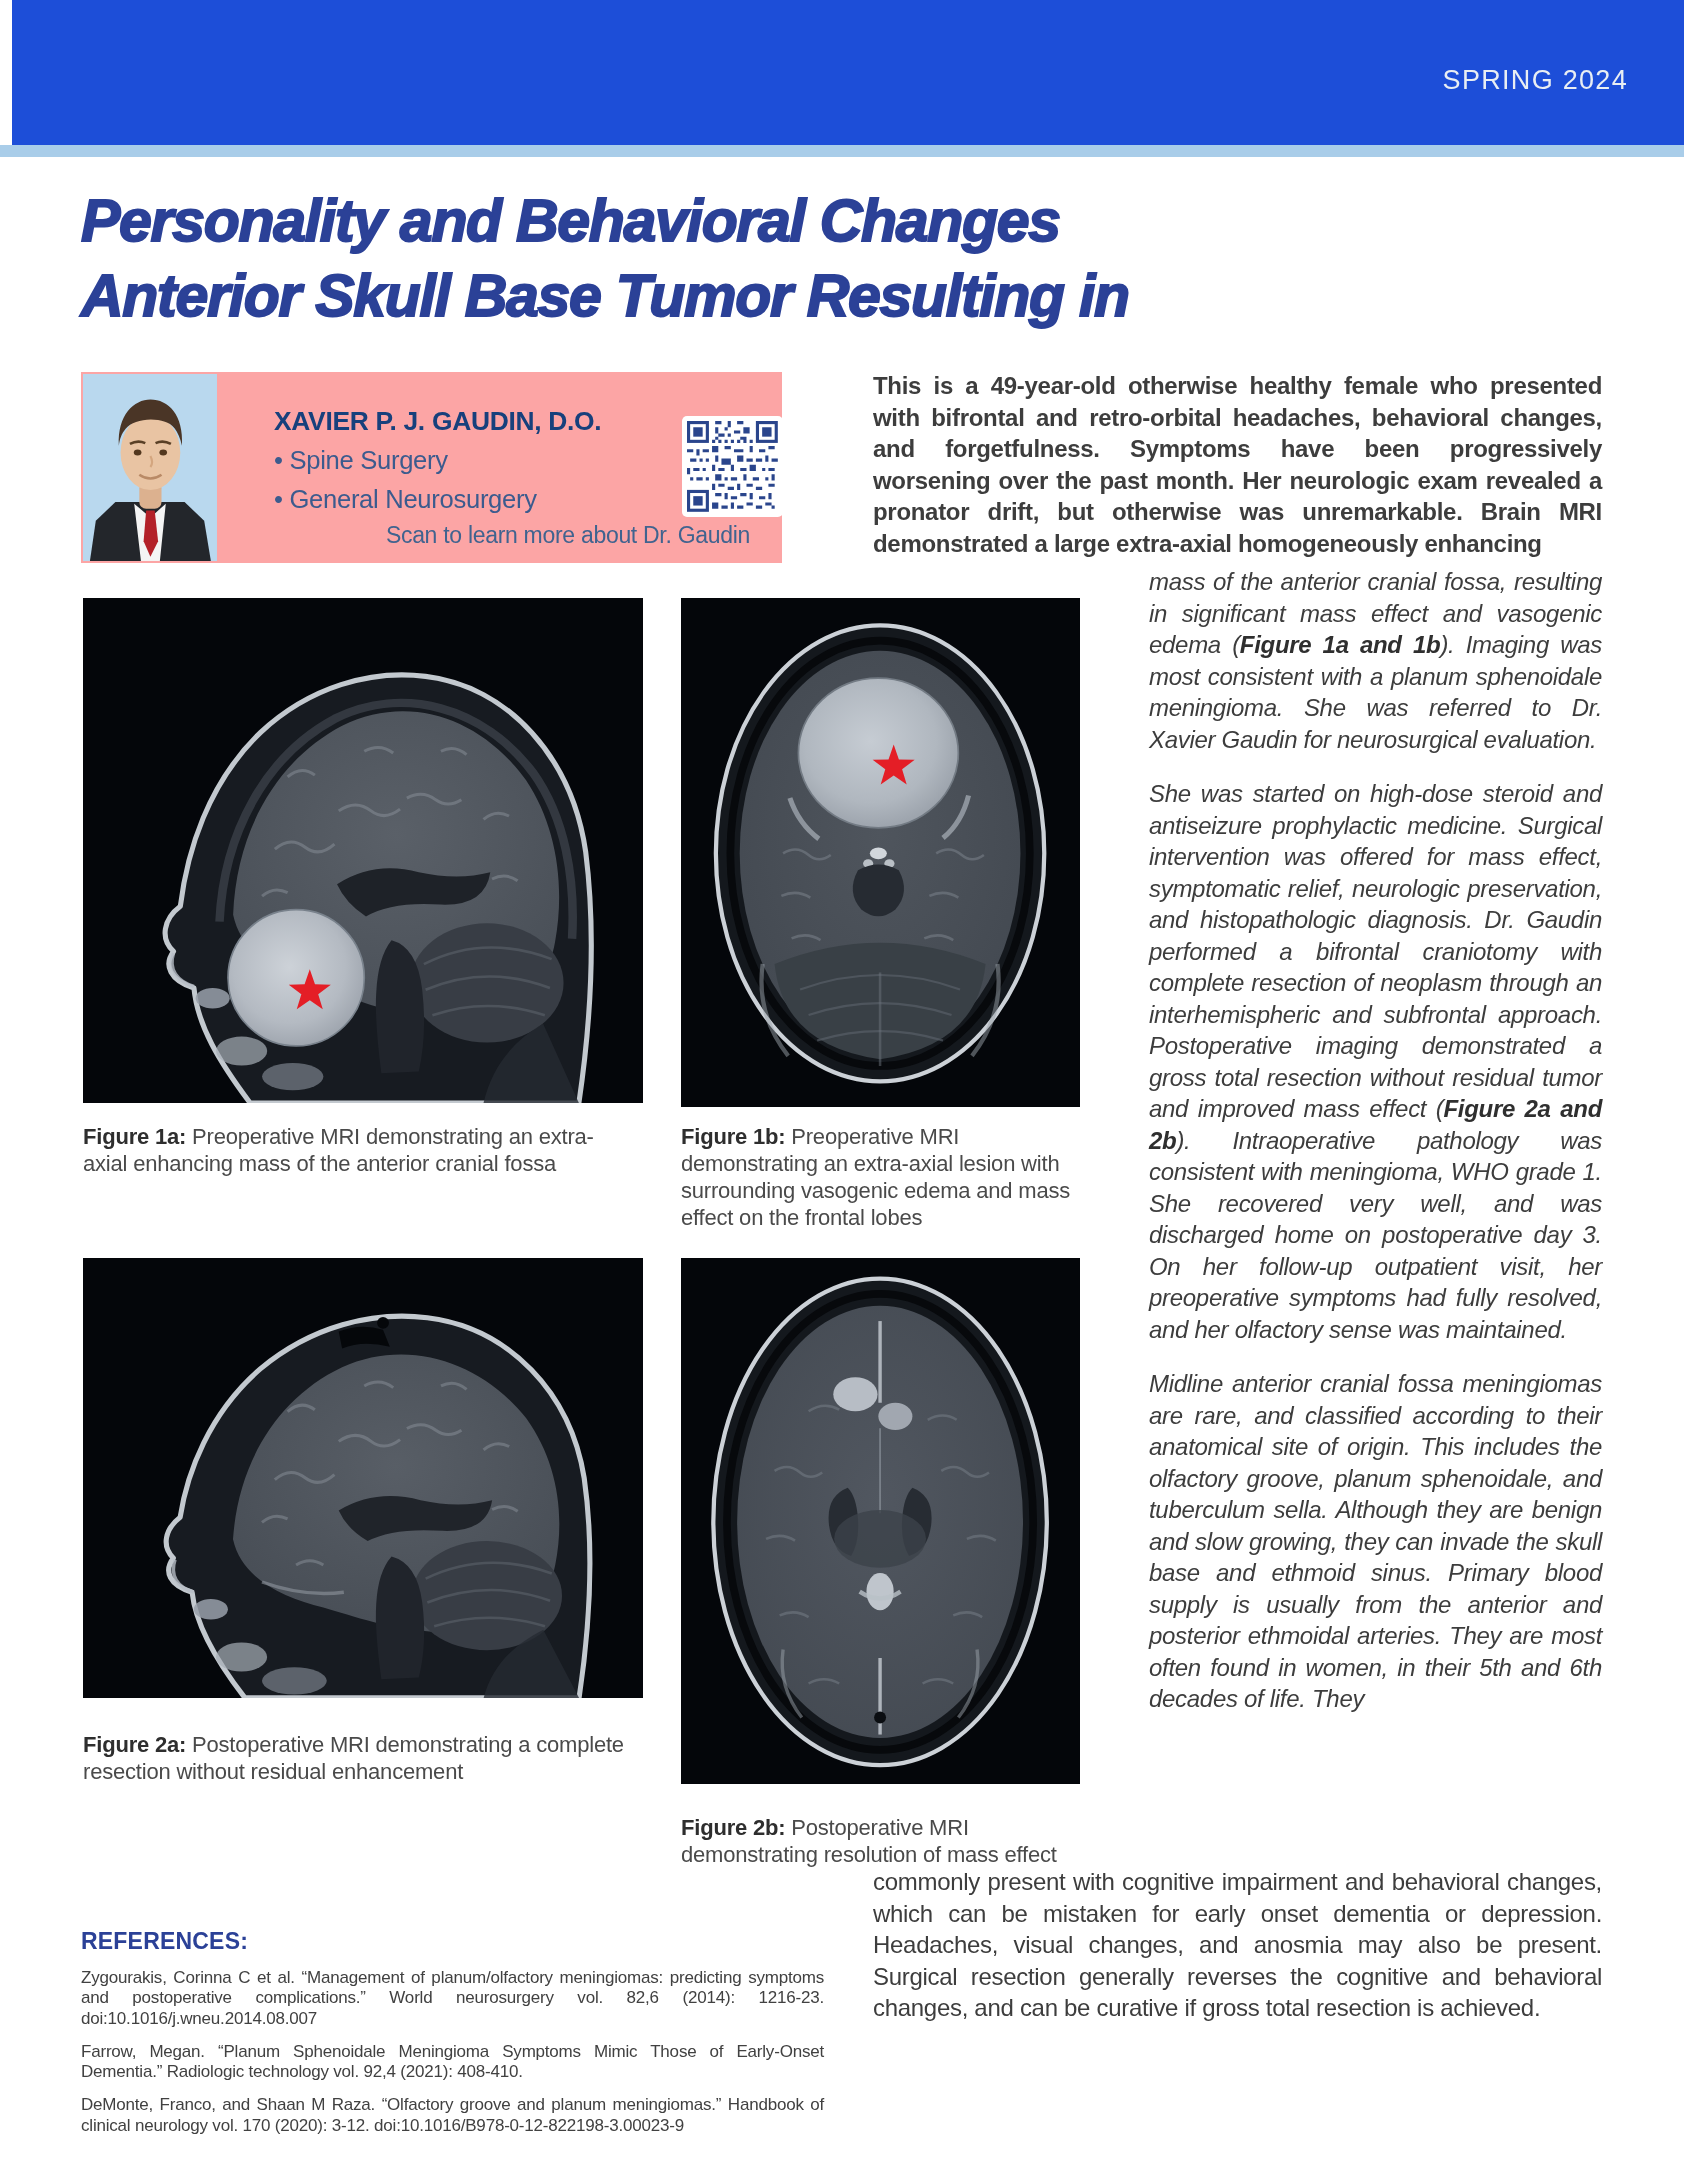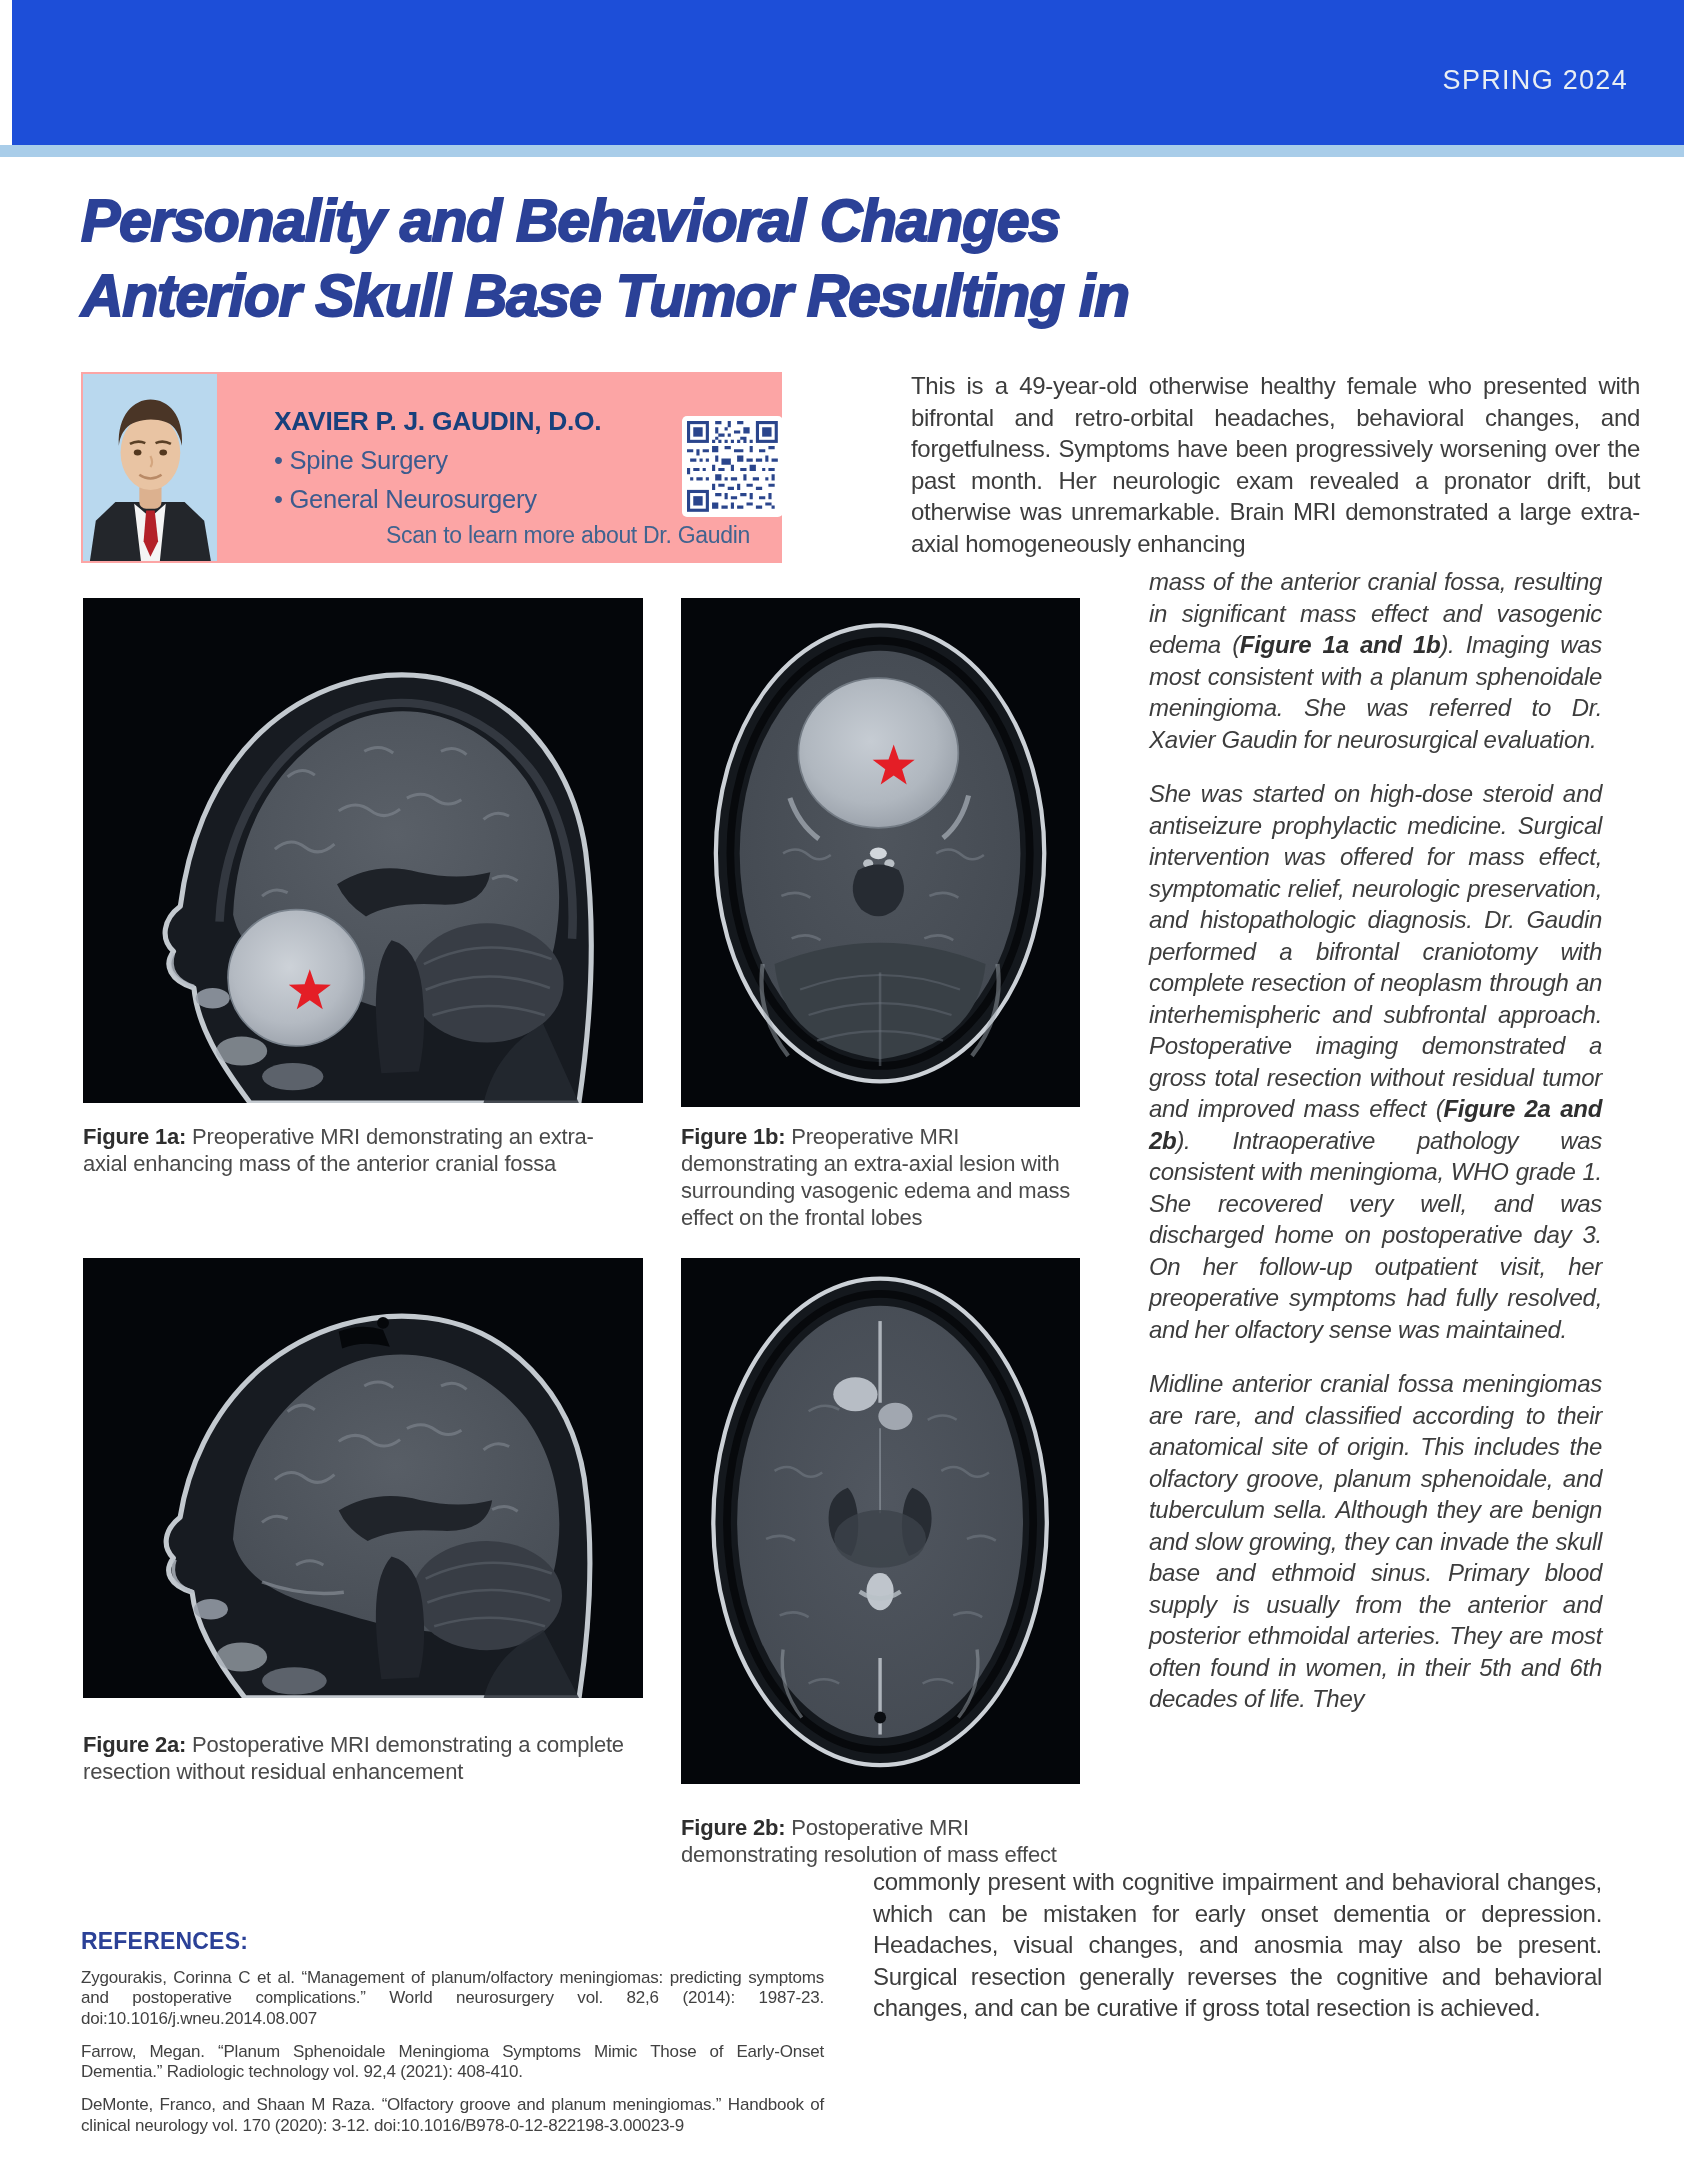--- a/index.html
+++ b/index.html
@@ -53,21 +53,21 @@
   .cap-1a{left:83px;top:1123px;width:549px;}
   .cap-1b{left:681px;top:1123px;width:415px;}
   .cap-2a{left:83px;top:1731px;width:560px;}
   .cap-2b{left:681px;top:1814px;width:409px;}
 
   
   .body-text{
     color:#3d3d3d;font-size:24px;line-height:31.5px;
     text-align:justify;letter-spacing:-0.3px;
   }
-  .p1-full{left:911px;top:370px;width:729px;}
+  .p1-full{left:873px;top:370px;width:729px;font-weight:bold;}
   .col-narrow{left:1149px;top:566px;width:453px;}
   .col-narrow p{margin:0 0 23px 0;font-style:italic;}
   .p3-full{left:873px;top:1866px;width:729px;}
   .body-text b{color:#2f2f2f;}
 
   
   .references{left:81px;top:1896px;width:743px;}
   .references-heading{color:#2b4197;font-size:23px;font-weight:bold;letter-spacing:0.2px;margin-top:32px;}
   .reference-item{
     color:#414141;font-size:17px;line-height:20.4px;
@@ -315,19 +315,19 @@
   <div class="abs body-text col-narrow">
     <p><span>mass of the anterior cranial fossa, resulting in significant mass effect and vasogenic edema (</span><b>Figure 1a and 1b</b><span>). Imaging was most consistent with a planum sphenoidale meningioma. She was referred to Dr. Xavier Gaudin for neurosurgical evaluation.</span></p>
     <p><span>She was started on high-dose steroid and antiseizure prophylactic medicine. Surgical intervention was offered for mass effect, symptomatic relief, neurologic preservation, and histopathologic diagnosis. Dr. Gaudin performed a bifrontal craniotomy with complete resection of neoplasm through an interhemispheric and subfrontal approach. Postoperative imaging demonstrated a gross total resection without residual tumor and improved mass effect (</span><b>Figure 2a and 2b</b><span>). Intraoperative pathology was consistent with meningioma, WHO grade 1. She recovered very well, and was discharged home on postoperative day 3. On her follow-up outpatient visit, her preoperative symptoms had fully resolved, and her olfactory sense was maintained.</span></p>
     <p>Midline anterior cranial fossa meningiomas are rare, and classified according to their anatomical site of origin. This includes the olfactory groove, planum sphenoidale, and tuberculum sella. Although they are benign and slow growing, they can invade the skull base and ethmoid sinus. Primary blood supply is usually from the anterior and posterior ethmoidal arteries. They are most often found in women, in their 5th and 6th decades of life. They</p>
   </div>
 
   <div class="abs body-text p3-full">commonly present with cognitive impairment and behavioral changes, which can be mistaken for early onset dementia or depression. Headaches, visual changes, and anosmia may also be present. Surgical resection generally reverses the cognitive and behavioral changes, and can be curative if gross total resection is achieved.</div>
 
   <div class="abs references">
     <div class="references-heading">REFERENCES:</div>
-    <div class="reference-item">Zygourakis, Corinna C et al. “Management of planum/olfactory meningiomas: predicting symptoms and postoperative complications.” World neurosurgery vol. 82,6 (2014): 1987-23. doi:10.1016/j.wneu.2014.08.007</div>
+    <div class="reference-item">Zygourakis, Corinna C et al. “Management of planum/olfactory meningiomas: predicting symptoms and postoperative complications.” World neurosurgery vol. 82,6 (2014): 1216-23. doi:10.1016/j.wneu.2014.08.007</div>
     <div class="reference-item">Farrow, Megan. “Planum Sphenoidale Meningioma Symptoms Mimic Those of Early-Onset Dementia.” Radiologic technology vol. 92,4 (2021): 408-410.</div>
     <div class="reference-item">DeMonte, Franco, and Shaan M Raza. “Olfactory groove and planum meningiomas.” Handbook of clinical neurology vol. 170 (2020): 3-12. doi:10.1016/B978-0-12-822198-3.00023-9</div>
   </div>
 
 </div>
 
 
 </body></html>

